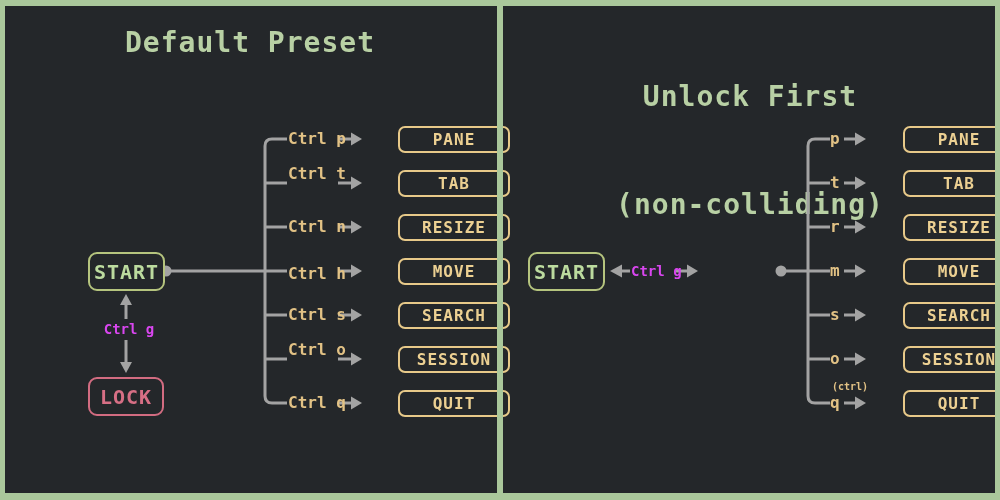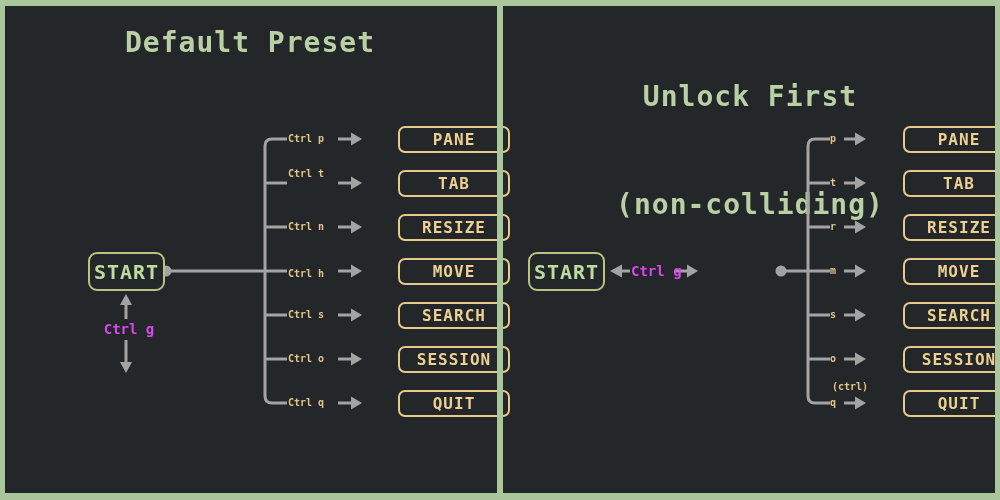--- a/index.html
+++ b/index.html
@@ -23,21 +23,21 @@
   }
   .node.green{border-color:#b5c47e;color:#bcdb9f;}
   .node.pink{border-color:#d26c81;color:#d76f85;}
   .target-box{
     position:absolute;width:112px;height:27px;box-sizing:border-box;
     border:2px solid #e7c989;border-radius:7px;color:#ecd092;
     display:flex;align-items:center;justify-content:center;
     font-size:16px;letter-spacing:1px;background:transparent;margin-left:38px;
   }
   .key{
-    position:absolute;color:#e2c285;font-size:10px;line-height:14px;
+    position:absolute;color:#e2c285;font-size:16px;line-height:14px;
     transform:translateY(-50%);white-space:pre;
   }
   .pinkkey{
     position:absolute;color:#d946ef;font-size:14px;line-height:16px;
     white-space:pre;
   }
   .keynote{
     position:absolute;color:#e2c285;font-size:10px;line-height:10px;white-space:pre;
   }
   .toggle-v{text-align:center;width:62px;}
@@ -84,27 +84,28 @@
         <polygon points="351,396.5 351,409.5 362,403"></polygon>
         <polygon points="120,305 132,305 126,294"></polygon>
         <polygon points="120,362 132,362 126,373"></polygon>
       </g>
     </svg>
 
     <div class="node green" style="left:88px;top:252px;width:77px;height:39px">START</div>
 
     <div class="pinkkey toggle-v" style="left:98px;top:321px">Ctrl g</div>
 
+    <div class="node pink" style="left:88px;top:377px;width:76px;height:39px">LOCK</div>
 
     <div class="key" style="left:288px;top:139px">Ctrl p</div>
     <div class="key" style="left:288px;top:174px">Ctrl t</div>
     <div class="key" style="left:288px;top:227px">Ctrl n</div>
     <div class="key" style="left:288px;top:274px">Ctrl h</div>
     <div class="key" style="left:288px;top:315px">Ctrl s</div>
-    <div class="key" style="left:288px;top:359px">Ctrl o</div>
+    <div class="key" style="left:288px;top:350px">Ctrl o</div>
     <div class="key" style="left:288px;top:403px">Ctrl q</div>
 
     <div class="target-box" style="left:360px;top:126px">PANE</div>
     <div class="target-box" style="left:360px;top:170px">TAB</div>
     <div class="target-box" style="left:360px;top:214px">RESIZE</div>
     <div class="target-box" style="left:360px;top:258px">MOVE</div>
     <div class="target-box" style="left:360px;top:302px">SEARCH</div>
     <div class="target-box" style="left:360px;top:346px">SESSION</div>
     <div class="target-box" style="left:360px;top:390px">QUIT</div>
   </div>

